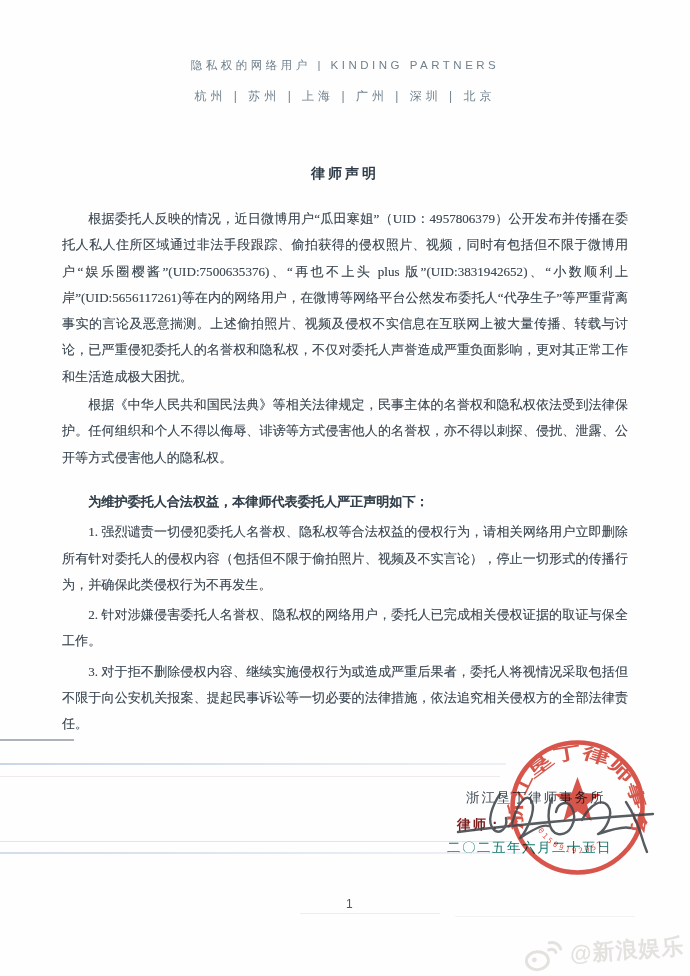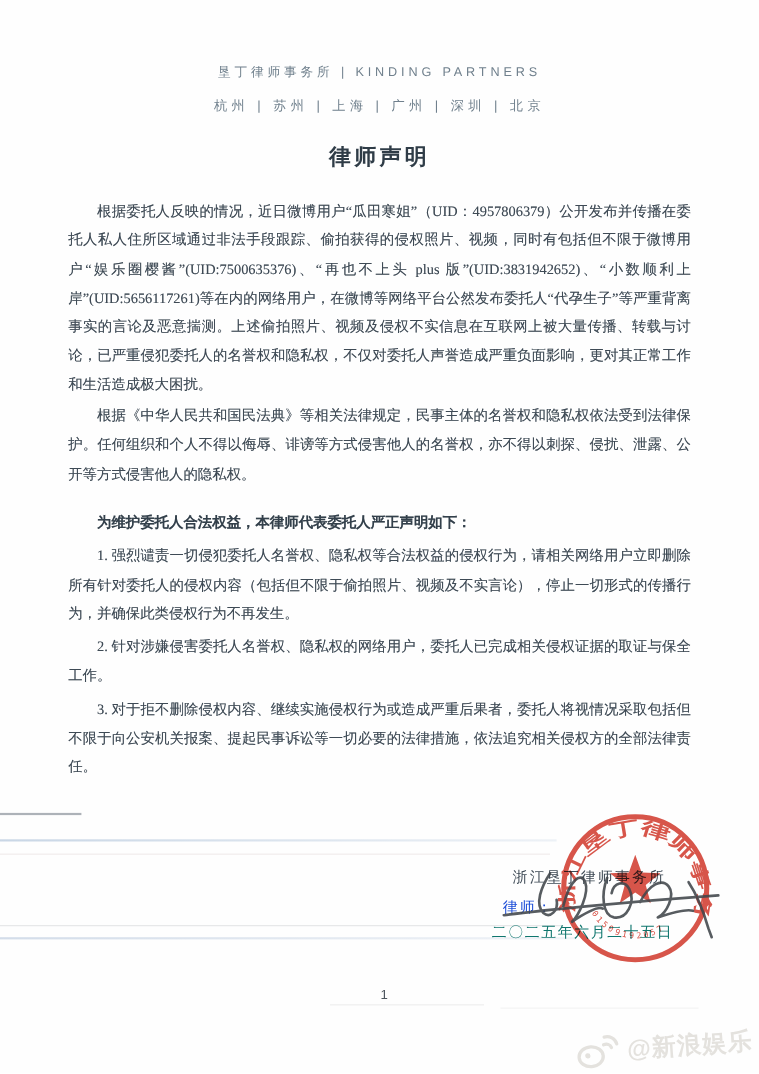--- a/index.html
+++ b/index.html
@@ -25,23 +25,23 @@
   }
   .cities-line {
     margin-top: 15px;
     font-size: 12px;
     letter-spacing: 4px;
     font-family: "Liberation Sans", "DejaVu Sans", sans-serif;
   }
 
   
   .doc-title {
-    margin-top: 24px;
+    margin-top: 60px;
     text-align: center;
-    font-size: 20px;
+    font-size: 14px;
     font-weight: bold;
     letter-spacing: 3px;
     color: #2f3c47;
   }
 
   
   .doc-body {
     margin: 23px 62px 0 62px;
     font-size: 13.1px;
     line-height: 26.3px;
@@ -53,21 +53,21 @@
   .doc-body p.statement-lead { font-weight: bold; color: #33404b; margin-top: 18px; margin-bottom: 3px; }
   .doc-body p.numbered-item { margin-top: 4px; }
 
   
   .sig-firm {
     position: absolute; top: 789px; left: 466px;
     font-size: 13.5px; letter-spacing: 2px; color: #3e4a55; z-index: 2;
   }
   .sig-lawyer-label {
     position: absolute; top: 816px; left: 457px;
-    font-size: 13.5px; letter-spacing: 2px; color: #1d4ed8; z-index: 2;
+    font-size: 13.5px; letter-spacing: 2px; color: #7f1d1d; z-index: 2; font-weight: bold;
   }
   .sig-date {
     position: absolute; top: 839px; left: 447px;
     font-size: 13.5px; letter-spacing: 1.5px; color: #0f766e; z-index: 2;
   }
   .sig-handwriting {
     position: absolute; top: 780px; left: 448px;
     width: 212px; height: 82px; z-index: 4;
   }
 
@@ -107,21 +107,21 @@
   .scan-line.l5 { top: 739px; width: 74px; height: 2px; background: rgba(105,115,125,0.55); }
   .scan-line.l6 { top: 913px; left: 300px; width: 140px; height: 1px; background: rgba(160,160,160,0.18); }
   .scan-line.l7 { top: 916px; left: 455px; width: 180px; height: 1px; background: rgba(160,160,160,0.12); }
 </style>
 </head>
 <body>
 
 <div class="page">
 
   <div class="letterhead">
-    <div class="firm-line">垦丁律师事务所 | KINDING PARTNERS</div>
+    <div class="firm-line">隐私权的网络用户 | KINDING PARTNERS</div>
     <div class="cities-line">杭州 | 苏州 | 上海 | 广州 | 深圳 | 北京</div>
   </div>
 
   <div class="doc-title">律师声明</div>
 
   <div class="doc-body">
     <p>根据委托人反映的情况，近日微博用户“瓜田寒姐”（UID：4957806379）公开发布并传播在委托人私人住所区域通过非法手段跟踪、偷拍获得的侵权照片、视频，同时有包括但不限于微博用户“娱乐圈樱酱”(UID:7500635376)、“再也不上头 plus 版”(UID:3831942652)、“小数顺利上岸”(UID:5656117261)等在内的网络用户，在微博等网络平台公然发布委托人“代孕生子”等严重背离事实的言论及恶意揣测。上述偷拍照片、视频及侵权不实信息在互联网上被大量传播、转载与讨论，已严重侵犯委托人的名誉权和隐私权，不仅对委托人声誉造成严重负面影响，更对其正常工作和生活造成极大困扰。</p>
     <p>根据《中华人民共和国民法典》等相关法律规定，民事主体的名誉权和隐私权依法受到法律保护。任何组织和个人不得以侮辱、诽谤等方式侵害他人的名誉权，亦不得以刺探、侵扰、泄露、公开等方式侵害他人的隐私权。</p>
     <p class="statement-lead">为维护委托人合法权益，本律师代表委托人严正声明如下：</p>
     <p class="numbered-item">1. 强烈谴责一切侵犯委托人名誉权、隐私权等合法权益的侵权行为，请相关网络用户立即删除所有针对委托人的侵权内容（包括但不限于偷拍照片、视频及不实言论），停止一切形式的传播行为，并确保此类侵权行为不再发生。</p>

